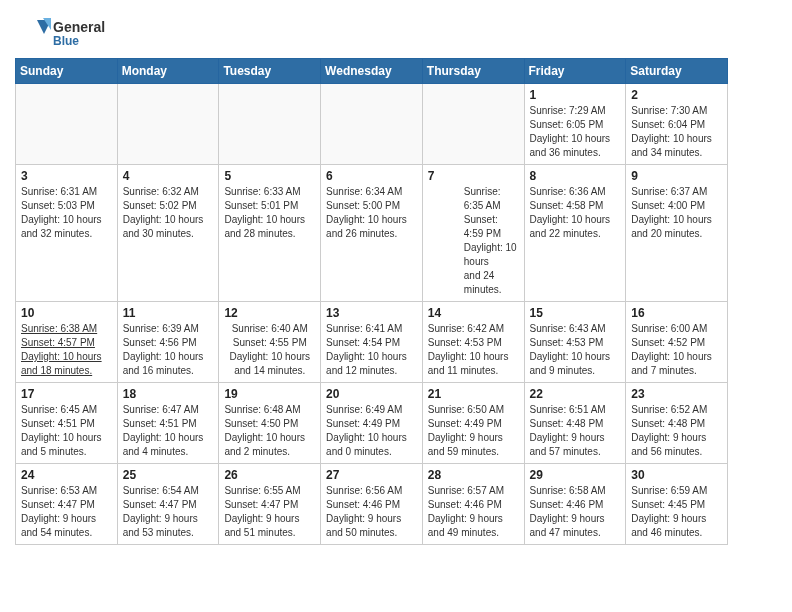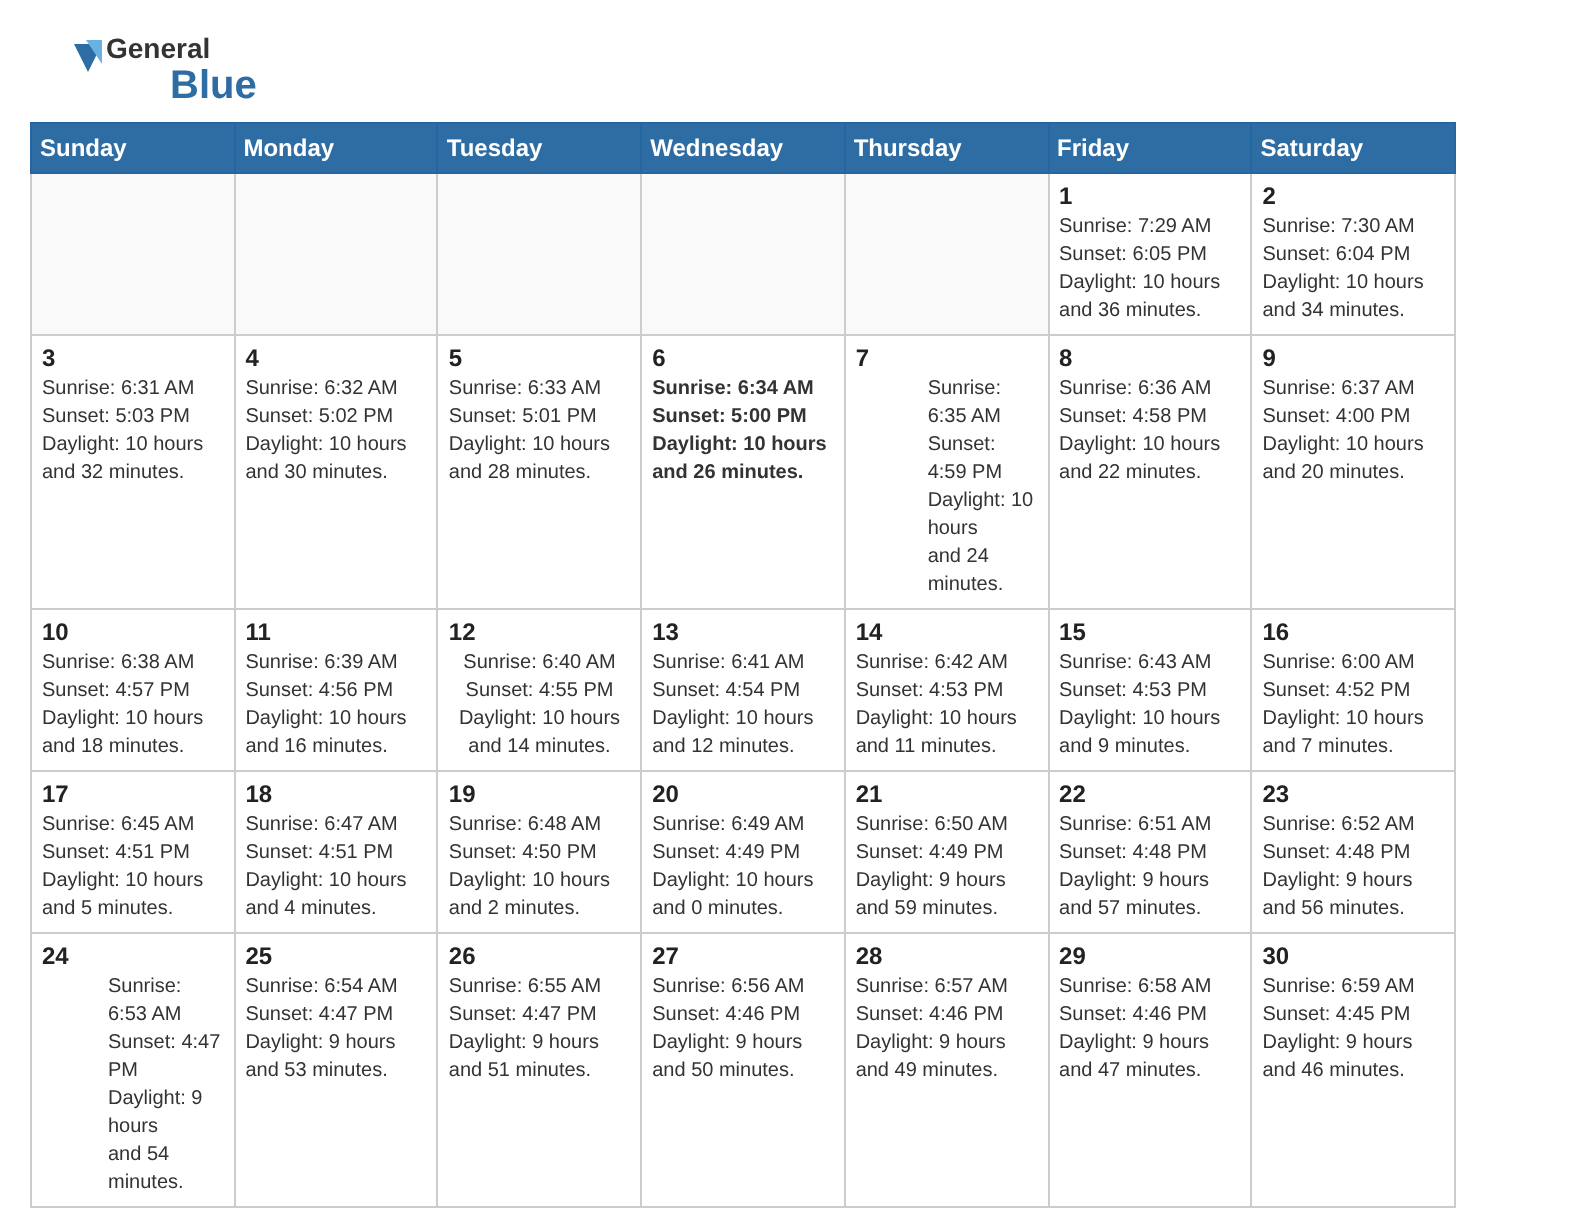--- a/index.html
+++ b/index.html
@@ -90,21 +90,21 @@
     <div class="logo">
   <div style="display:flex;align-items:center;gap:2px;margin-top:2px;">
     <div style="position:relative;width:36px;height:36px;">
       <svg width="36" height="36" viewBox="0 0 36 36" xmlns="http://www.w3.org/2000/svg">
         <polygon points="22,4 36,4 29,18" fill="#2e6da4"></polygon>
         <polygon points="28,2 36,2 36,14" fill="#6ab0e0"></polygon>
       </svg>
     </div>
     <div style="line-height:1.15;font-family:Arial,sans-serif;">
       <div style="font-size:14px;font-weight:bold;color:#333;">General</div>
-      <div style="font-size:20px;font-weight:bold;color:#2e6da4;margin-left:32px;">Blue</div>
+      <div style="font-size:12px;font-weight:bold;color:#2e6da4;">Blue</div>
     </div>
   </div>
 </div>
     <div class="title-block">
       <div class="main-title"></div>
       <div class="subtitle"></div>
     </div>
   </div>
 
   <table class="calendar">
@@ -158,21 +158,21 @@
           </td>
           <td>
             <span class="day-num">5</span>
             <div class="day-info" style="white-space: pre-line;">Sunrise: 6:33 AM
 Sunset: 5:01 PM
 Daylight: 10 hours
 and 28 minutes.</div>
           </td>
           <td>
             <span class="day-num">6</span>
-            <div class="day-info" style="white-space: pre-line; font-weight: bold;">Sunrise: 6:34 AM
+            <div class="day-info" style="white-space: pre-line;">Sunrise: 6:34 AM
 Sunset: 5:00 PM
 Daylight: 10 hours
 and 26 minutes.</div>
           </td>
           <td>
             <span class="day-num">7</span>
             <div class="day-info" style="white-space: pre-line; margin-left: 36px;">Sunrise: 6:35 AM
 Sunset: 4:59 PM
 Daylight: 10 hours
 and 24 minutes.</div>
@@ -188,21 +188,21 @@
             <span class="day-num">9</span>
             <div class="day-info" style="white-space: pre-line;">Sunrise: 6:37 AM
 Sunset: 4:00 PM
 Daylight: 10 hours
 and 20 minutes.</div>
           </td>
         </tr>
         <tr class="week-row">
           <td>
             <span class="day-num">10</span>
-            <div class="day-info" style="white-space: pre-line;">Sunrise: 6:38 AM
+            <div class="day-info" style="white-space: pre-line; text-decoration: underline;">Sunrise: 6:38 AM
 Sunset: 4:57 PM
 Daylight: 10 hours
 and 18 minutes.</div>
           </td>
           <td>
             <span class="day-num">11</span>
             <div class="day-info" style="white-space: pre-line;">Sunrise: 6:39 AM
 Sunset: 4:56 PM
 Daylight: 10 hours
 and 16 minutes.</div>
@@ -290,21 +290,21 @@
             <span class="day-num">23</span>
             <div class="day-info" style="white-space: pre-line;">Sunrise: 6:52 AM
 Sunset: 4:48 PM
 Daylight: 9 hours
 and 56 minutes.</div>
           </td>
         </tr>
         <tr class="week-row">
           <td>
             <span class="day-num">24</span>
-            <div class="day-info" style="white-space: pre-line; margin-left: 33px;">Sunrise: 6:53 AM
+            <div class="day-info" style="white-space: pre-line;">Sunrise: 6:53 AM
 Sunset: 4:47 PM
 Daylight: 9 hours
 and 54 minutes.</div>
           </td>
           <td>
             <span class="day-num">25</span>
             <div class="day-info" style="white-space: pre-line;">Sunrise: 6:54 AM
 Sunset: 4:47 PM
 Daylight: 9 hours
 and 53 minutes.</div>

